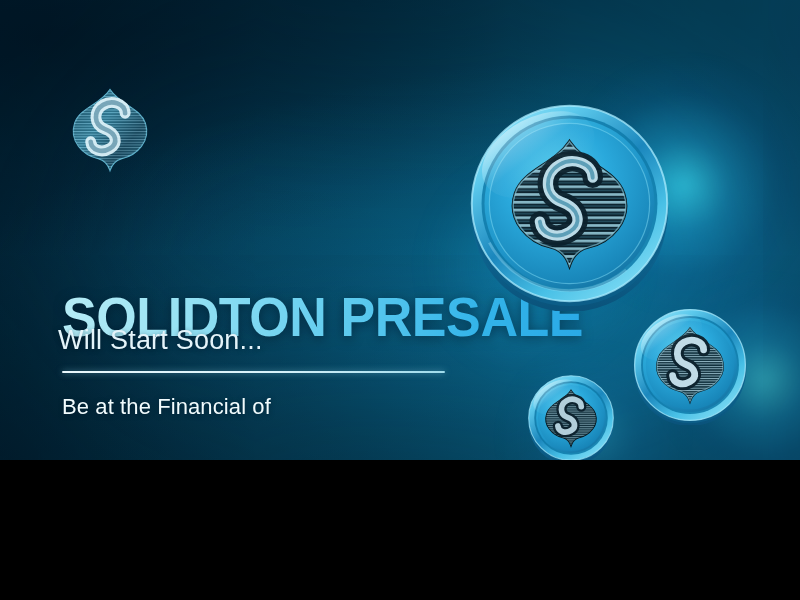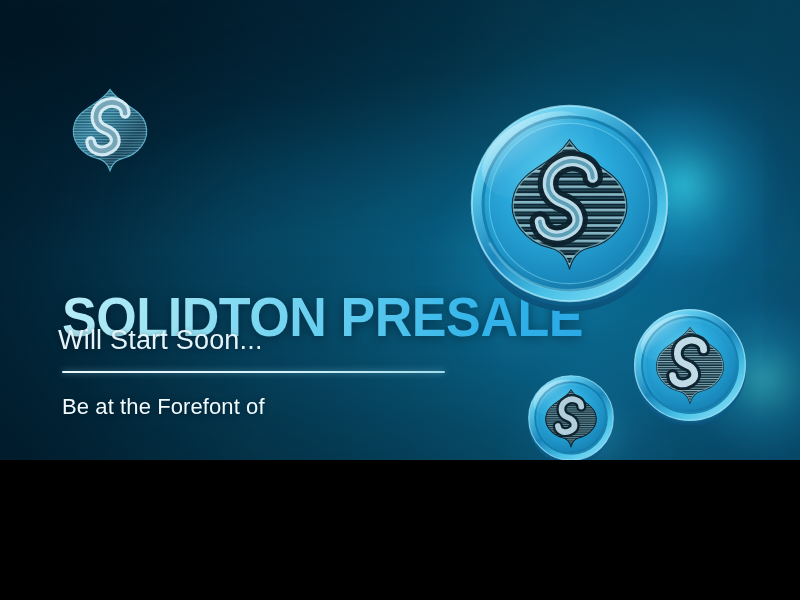--- a/index.html
+++ b/index.html
@@ -200,21 +200,21 @@
         <use href="#sCurve" fill="none" stroke="#dff4fb" stroke-width="13" stroke-linecap="round" stroke-linejoin="round" opacity=".92"></use>
         <use href="#sCurve" fill="none" stroke="#2e6d89" stroke-width="5.5" stroke-linecap="round" stroke-linejoin="round" opacity=".55"></use>
       </g>
     </svg>
   </div>
 
   <h1 id="headline">SOLIDTON PRESALE</h1>
   <div id="subtitle">Will Start Soon...</div>
   <div id="divider"></div>
   <div id="tagline">
-    <div>Be at the Forefont of</div>
+    <div>Be at the Financial of</div>
   </div>
 
   <div class="coin" style="left:462px;top:96px;">
     <svg viewBox="0 0 220 220" width="215" height="215">
 
       <ellipse cx="110" cy="122" rx="100" ry="99" fill="url(#edgeGrad)"></ellipse>
       <ellipse cx="110" cy="116" rx="101" ry="99" fill="#0d5f89" opacity=".85"></ellipse>
 
       <circle cx="110" cy="110" r="100" fill="url(#rimGrad)"></circle>
       <circle cx="110" cy="110" r="100" fill="none" stroke="#a9ecff" stroke-width="2" opacity=".75"></circle>

